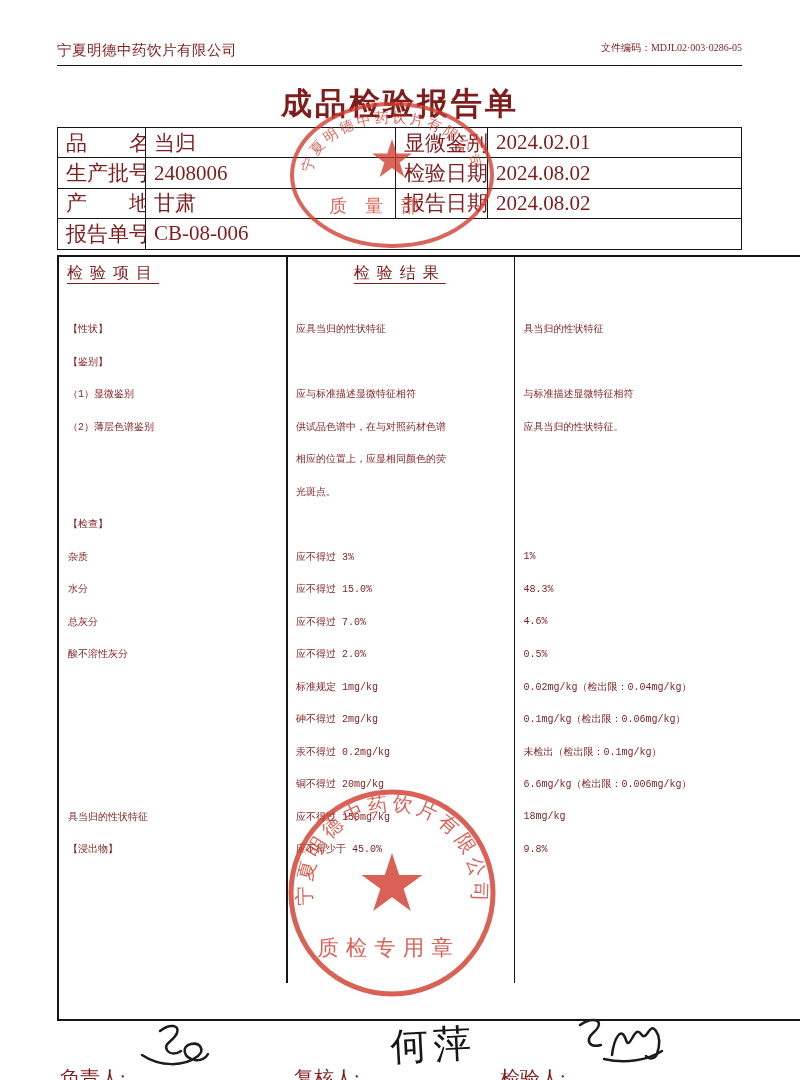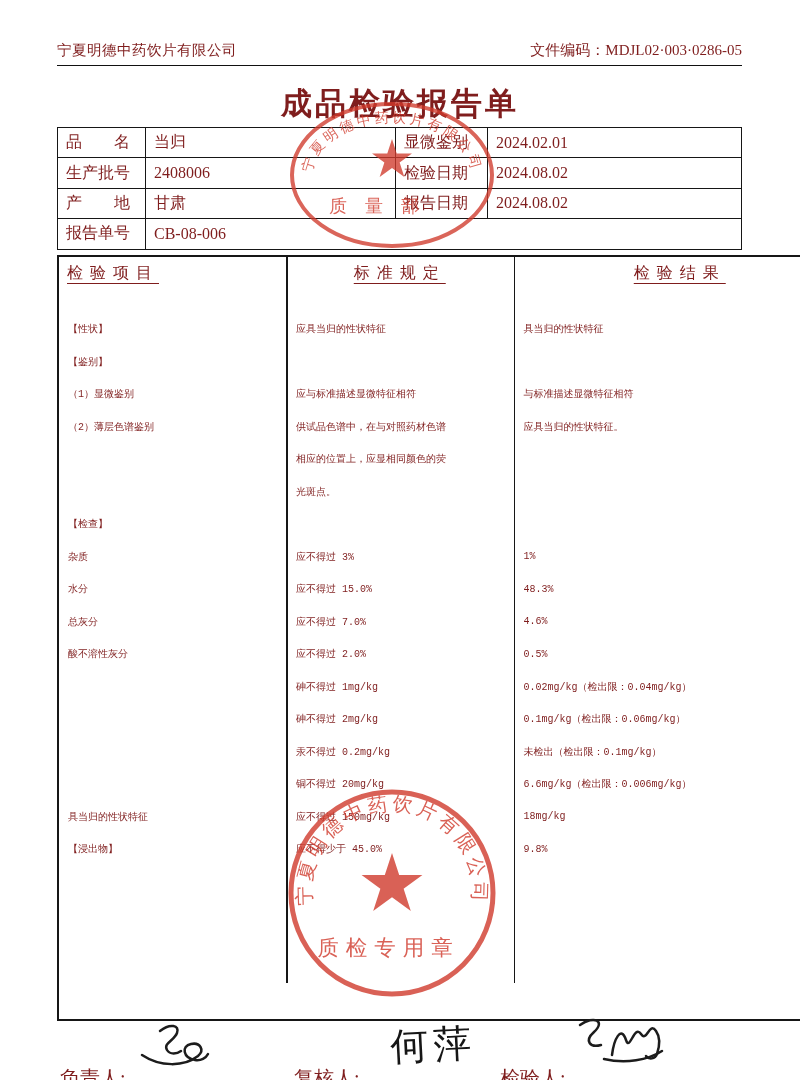--- a/index.html
+++ b/index.html
@@ -1,26 +1,26 @@
 <!DOCTYPE html>
 <html><head>
 <meta charset="utf-8">
 <style>
   html,body{margin:0;padding:0;background:#ffffff;}
   .page{position:relative;width:800px;height:1080px;background:#fff;overflow:hidden;
         font-family:"Liberation Serif",serif;color:#7f1d1d;margin-top:9px;}
   
   .hdr-left{position:absolute;left:57px;top:32px;font-size:14.5px;letter-spacing:.5px;}
-  .hdr-right{position:absolute;right:58px;top:32px;font-size:15px;}
+  .hdr-right{position:absolute;right:58px;top:32px;font-size:10px;}
   .hdr-rule{position:absolute;left:57px;top:56px;width:685px;border-top:1.5px solid #111;}
   .title{position:absolute;left:0;right:0;top:74px;text-align:center;
          font-size:31px;font-weight:bold;letter-spacing:3px;}
   
   table.info{position:absolute;left:57px;top:118px;width:685px;border-collapse:collapse;
-             table-layout:fixed;font-size:16px;}
+             table-layout:fixed;font-size:21px;}
   table.info td{border:1.6px solid #161616;height:29.4px;padding:0 2px 0 8px;
                 overflow:hidden;white-space:nowrap;}
   
   .main{position:absolute;left:57px;top:246px;width:791px;height:766px;
         border:2px solid #161616;box-sizing:border-box;font-family:Liberation Mono, monospace;}
   .vdiv{position:absolute;width:1.6px;background:#161616;top:0;bottom:36px;}
   .d1{left:227px;} .d2{left:454.5px;}
   .mhead{position:absolute;top:6px;left:0;right:0;display:grid;
          grid-template-columns:227px 227.5px 1fr;font-size:16px;letter-spacing:7px;}
   .mh{text-decoration:underline;text-underline-offset:5px;text-decoration-thickness:1px;}
@@ -83,21 +83,20 @@
       <td colspan="3">CB-08-006</td>
     </tr>
   </tbody>
     </table>
 
   <div class="main">
     <div class="vdiv d1"></div>
     <div class="vdiv d2"></div>
     <div class="mhead">
       <div class="mh mh1">检验项目</div>
-      <div class="mh mh2">标准规定</div>
       <div class="mh mh3">检验结果</div>
     </div>
     <div class="lines">
         <div class="t-line">
           <div class="t-cell c-item">【性状】</div>
           <div class="t-cell c-std">应具当归的性状特征</div>
           <div class="t-cell c-res">具当归的性状特征</div>
         </div>
         <div class="t-line">
           <div class="t-cell c-item">【鉴别】</div>
@@ -144,21 +143,21 @@
           <div class="t-cell c-std">应不得过 7.0%</div>
           <div class="t-cell c-res">4.6%</div>
         </div>
         <div class="t-line">
           <div class="t-cell c-item">酸不溶性灰分</div>
           <div class="t-cell c-std">应不得过 2.0%</div>
           <div class="t-cell c-res">0.5%</div>
         </div>
         <div class="t-line">
           <div class="t-cell c-item"></div>
-          <div class="t-cell c-std">砷不得过 1mg/kg</div>
+          <div class="t-cell c-std">标准规定 1mg/kg</div>
           <div class="t-cell c-res">0.02mg/kg（检出限：0.04mg/kg）</div>
         </div>
         <div class="t-line">
           <div class="t-cell c-item"></div>
           <div class="t-cell c-std">砷不得过 2mg/kg</div>
           <div class="t-cell c-res">0.1mg/kg（检出限：0.06mg/kg）</div>
         </div>
         <div class="t-line">
           <div class="t-cell c-item"></div>
           <div class="t-cell c-std">汞不得过 0.2mg/kg</div>

